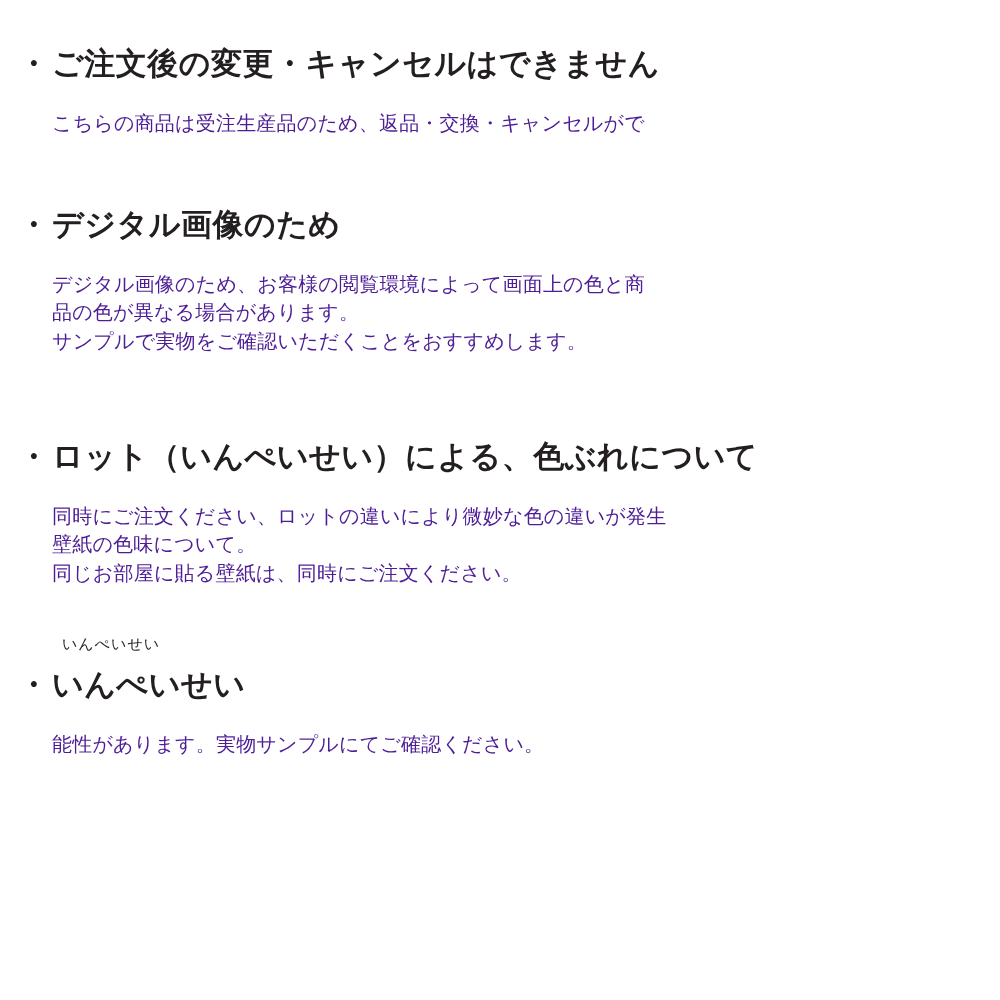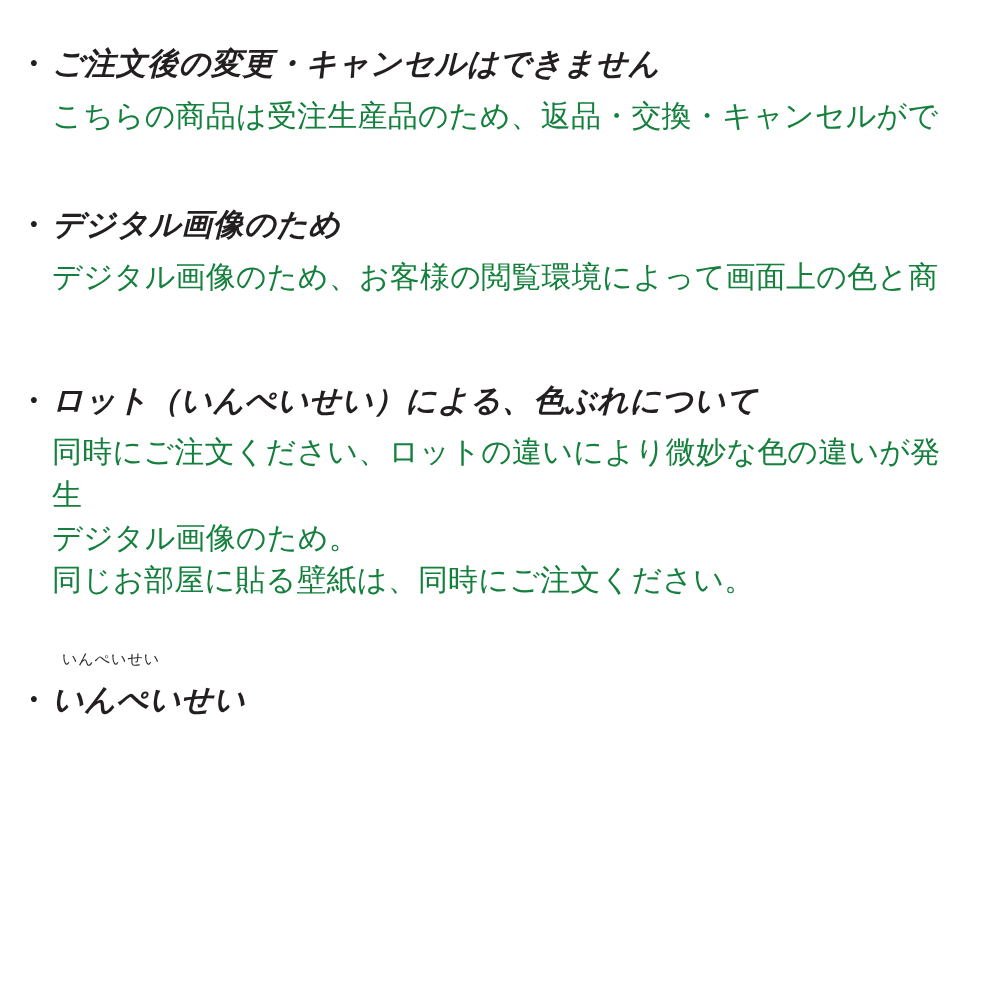--- a/index.html
+++ b/index.html
@@ -37,29 +37,28 @@
     flex: 0 0 auto;
     width: 34px;
     font-size: 31px;
     font-weight: 700;
     line-height: 1.25;
     text-align: left;
     color: #231f20;
   }
   .heading-text {
     flex: 1 1 auto;
-    font-style: italic;
   }
   .body {
-    margin-top: 12px;
+    margin-top: 26px;
     padding-left: 34px;
-    font-size: 30px;
+    font-size: 20px;
     line-height: 1.42;
     letter-spacing: 0.2px;
-    color: #15803d;
+    color: #4c1d95;
     font-weight: 400;
   }
   .body p {
     margin: 0;
   }
   .ruby {
     position: absolute;
     font-size: 15px;
     font-weight: 400;
     letter-spacing: 1px;
@@ -88,38 +87,41 @@
     </div>
   </div>
 
   <div class="section" id="sec-1">
     <div class="heading">
       <span class="bullet">・</span>
       <span class="heading-text">デジタル画像のため</span>
     </div>
     <div class="body">
       <p>デジタル画像のため、お客様の閲覧環境によって画面上の色と商</p>
+      <p>品の色が異なる場合があります。</p>
+      <p>サンプルで実物をご確認いただくことをおすすめします。</p>
     </div>
   </div>
 
   <div class="section" id="sec-2">
     <div class="heading">
       <span class="bullet">・</span>
       <span class="heading-text">ロット（いんぺいせい）による、色ぶれについて</span>
     </div>
     <div class="body">
       <p>同時にご注文ください、ロットの違いにより微妙な色の違いが発生</p>
-      <p>デジタル画像のため。</p>
+      <p>壁紙の色味について。</p>
       <p>同じお部屋に貼る壁紙は、同時にご注文ください。</p>
     </div>
   </div>
 
   <div class="section" id="sec-3">
     <span class="ruby">いんぺいせい</span>
     <div class="heading">
       <span class="bullet">・</span>
       <span class="heading-text">いんぺいせい</span>
     </div>
     <div class="body">
+      <p>能性があります。実物サンプルにてご確認ください。</p>
     </div>
   </div>
 
 </div>
 
 </body></html>

